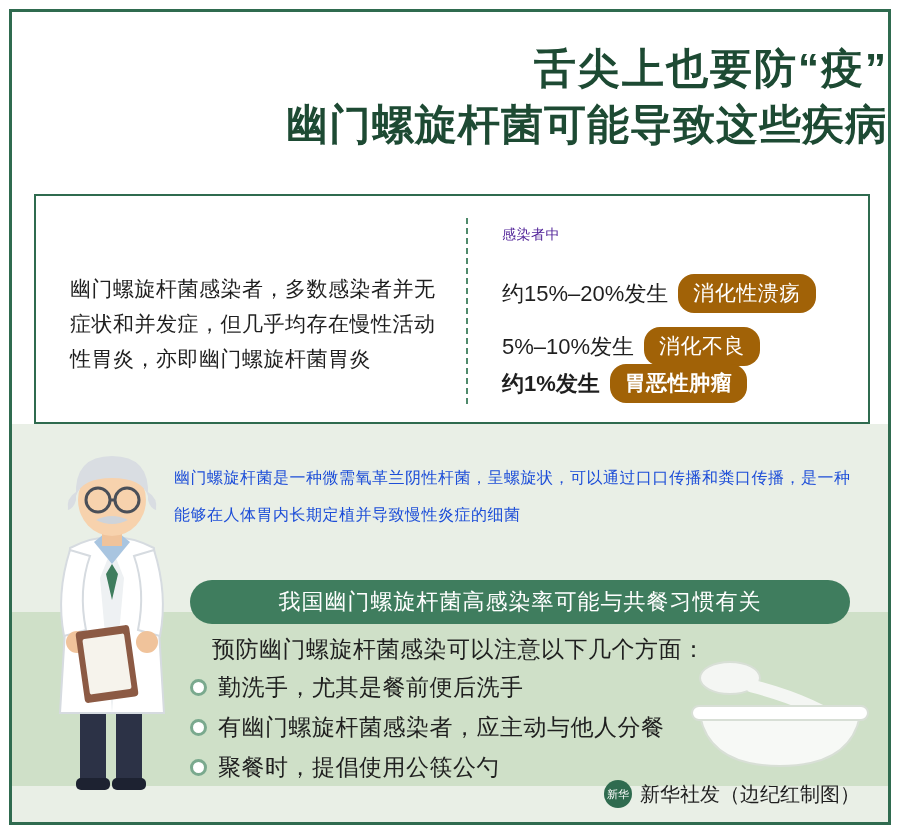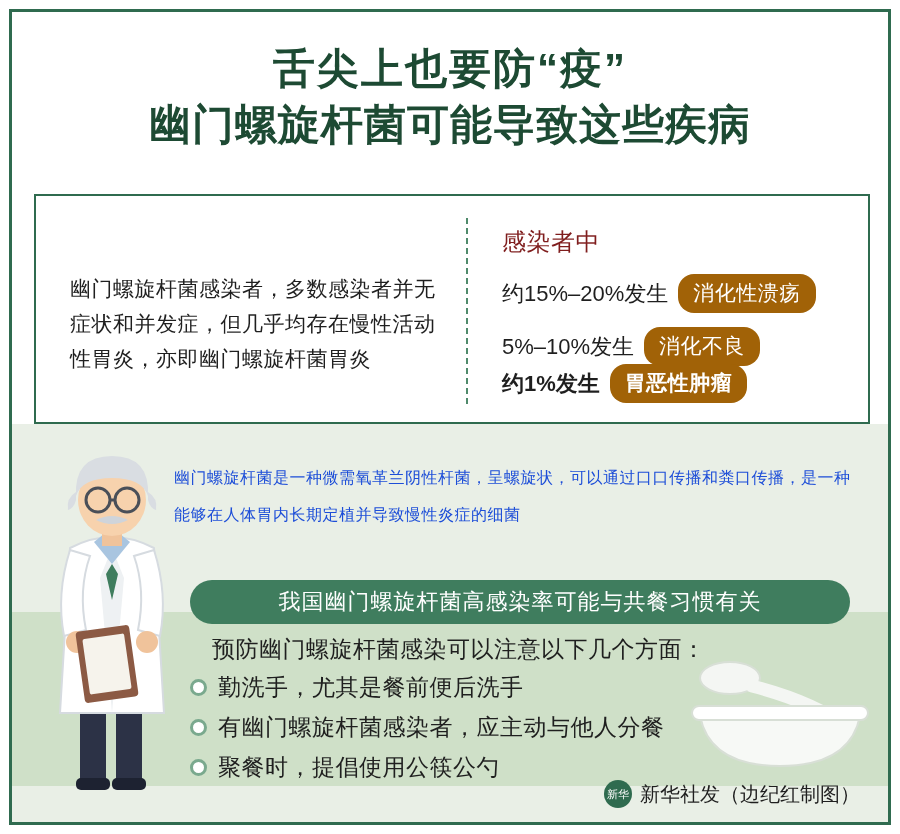--- a/index.html
+++ b/index.html
@@ -28,21 +28,21 @@
     box-sizing: border-box;
     background: #ffffff;
     overflow: hidden;
   }
   
   .title-block {
     position: absolute;
     left: 0;
     top: 30px;
     width: 100%;
-    text-align: center;
+    text-align: right;
     color: #1d4a33;
   }
   .title-line1 {
     font-size: 42px;
     font-weight: bold;
     letter-spacing: 2px;
     line-height: 54px;
   }
   .title-line2 {
     font-size: 42px;
@@ -88,22 +88,22 @@
     width: 372px;
     font-size: 21px;
     line-height: 35px;
     color: #1f1f1f;
     letter-spacing: 0.5px;
   }
   .stats-head {
     position: absolute;
     left: 466px;
     top: 30px;
-    font-size: 24px;
-    color: #7f1d1d;
+    font-size: 14px;
+    color: #4c1d95;
     letter-spacing: 0.5px;
   }
   .stat-row {
     position: absolute;
     left: 466px;
     font-size: 22px;
     color: #1f1f1f;
     display: flex;
     align-items: center;
     white-space: nowrap;

